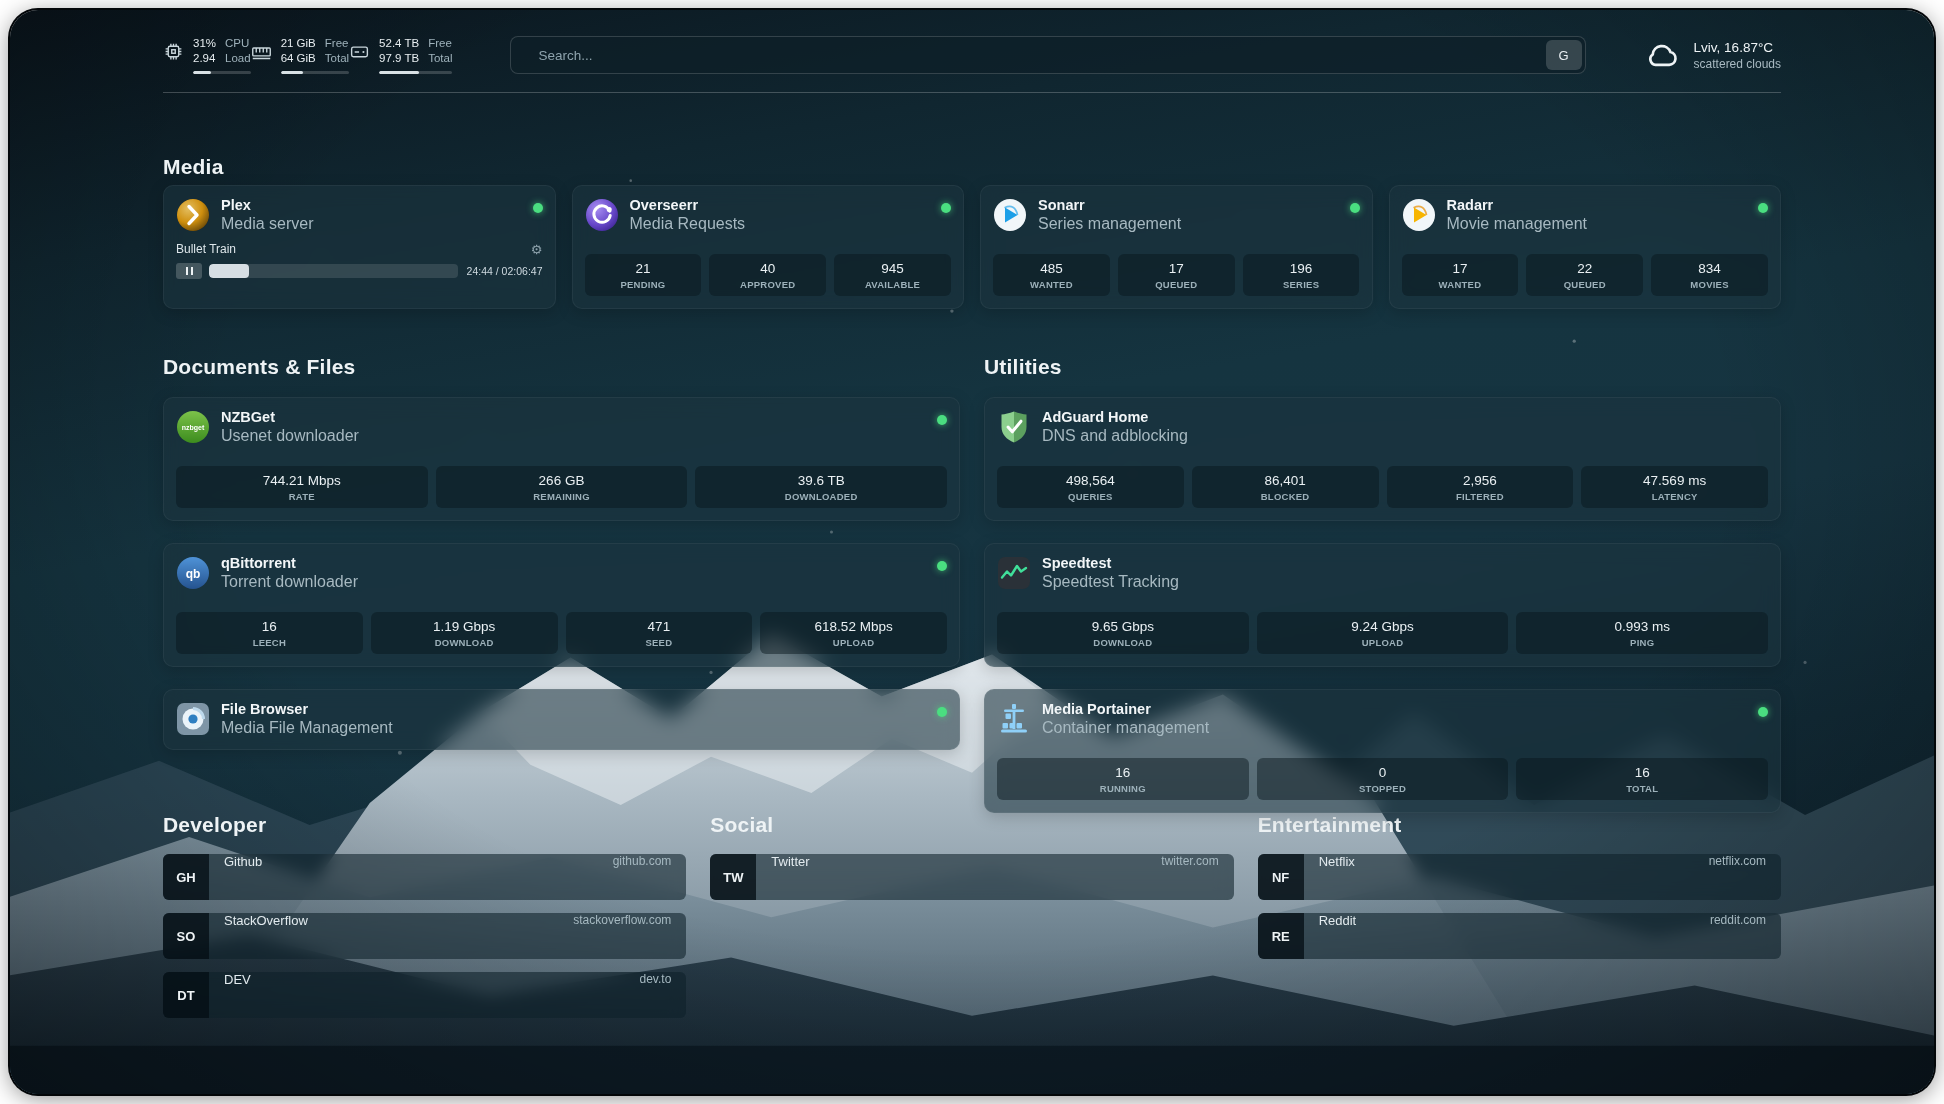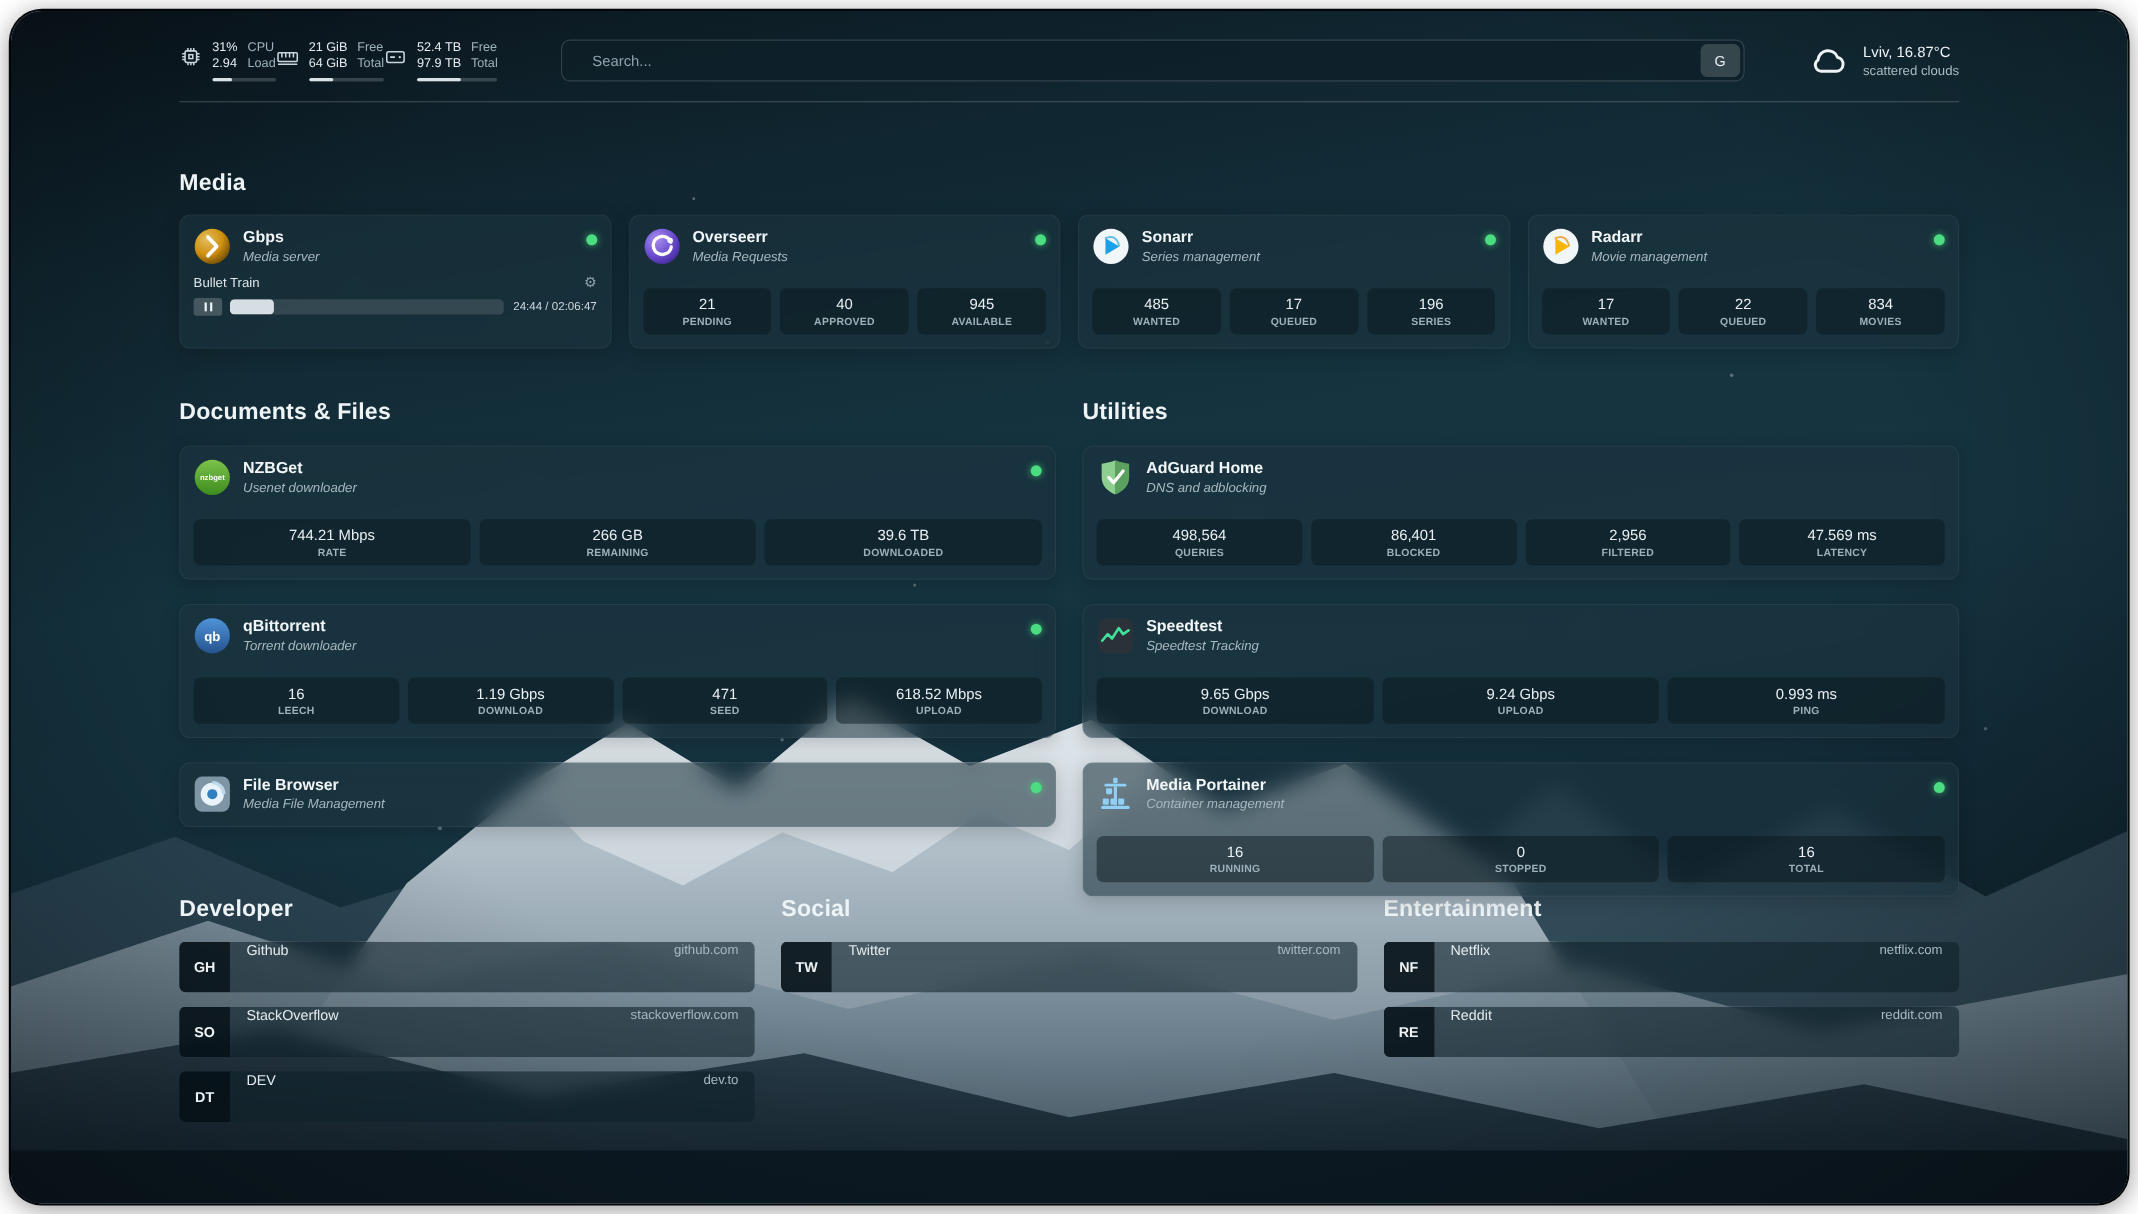--- a/index.html
+++ b/index.html
@@ -53,34 +53,34 @@
   .weather { display: flex; align-items: center; gap: 12px; }
   .weather-icon { width: 38px; height: 38px; color: #eef3f5; }
   .weather-icon svg { width: 100%; height: 100%; stroke: currentColor; fill: none; stroke-width: 1.7; }
   .weather-line1 { font-size: 13.5px; color: #eef3f5; line-height: 1.35; }
   .weather-line2 { font-size: 12px; color: #a9bac2; text-align: right; }
 
   .divider { margin-top: 18px; border-top: 1px solid rgba(255,255,255,.22); }
 
   
   .section-title { font-size: 21px; font-weight: 600; color: #eef3f5; letter-spacing: .2px; }
-  .media-title { margin: 62px 0 16px; }
+  .media-title { margin: 62px 0 6px; }
   .media-grid { display: grid; grid-template-columns: repeat(4, 1fr); gap: 16px; }
   .card {
     background: rgba(27,51,62,.58); border: 1px solid rgba(255,255,255,.05);
     border-radius: 10px; padding: 11px 12px 12px;
     backdrop-filter: blur(10px);
     box-shadow: 0 4px 16px rgba(0,0,0,.18);
   }
   .svc-head { display: flex; align-items: center; gap: 11px; }
   .svc-icon { width: 34px; height: 34px; flex: 0 0 34px; }
   .svc-icon svg { width: 100%; height: 100%; display: block; }
   .svc-meta { min-width: 0; }
   .svc-name { font-size: 14.5px; font-weight: 600; color: #f2f6f8; white-space: nowrap; }
-  .svc-desc { font-size: 12px; color: #a7b9c1; margin-top: 2px; white-space: nowrap; font-style: italic; }
+  .svc-desc { font-size: 16px; color: #a7b9c1; margin-top: 2px; white-space: nowrap; }
   .status-dot { width: 10px; height: 10px; border-radius: 50%; margin-left: auto; align-self: flex-start; margin-top: 6px;
     box-shadow: 0 0 7px rgba(74,222,128,.75); }
   .stats { display: flex; gap: 8px; margin-top: 21px; }
   .stat { flex: 1; background: rgba(8,22,30,.48); border-radius: 6px; padding: 7px 4px 6px; text-align: center; min-width: 0; }
   .stat-value { font-size: 13.5px; color: #eaf0f3; white-space: nowrap; overflow: hidden; }
   .stat-label { font-size: 9.5px; font-weight: 700; color: #9db1ba; margin-top: 3px; letter-spacing: .25px; white-space: nowrap; }
 
   
   .player { margin-top: 9px; }
   .player-top { display: flex; align-items: center; justify-content: space-between; }
@@ -269,21 +269,21 @@
                     <stop offset=".55" stop-color="#e8a00d"></stop>
                     <stop offset="1" stop-color="#6e4b06"></stop>
                   </radialGradient>
                 </defs>
                 <circle cx="17" cy="17" r="16" fill="#17181a"></circle>
                 <circle cx="17" cy="17" r="16" fill="url(#gplex)" opacity=".88"></circle>
                 <path d="M13 8.5l8 8.5-8 8.5" stroke="#fff" stroke-width="3.4" fill="none" stroke-linecap="round" stroke-linejoin="round"></path>
               </svg>
           </span>
           <span class="svc-meta">
-            <div class="svc-name">Gbps</div>
+            <div class="svc-name">Plex</div>
             <div class="svc-desc">Media server</div>
           </span>
           <span class="status-dot" style="background: rgb(74, 222, 128);"></span>
         </div>
         <div class="player">
           <div class="player-top">
             <span class="player-title">Bullet Train</span>
             <span class="gear">⚙</span>
           </div>
           <div class="player-bar">

